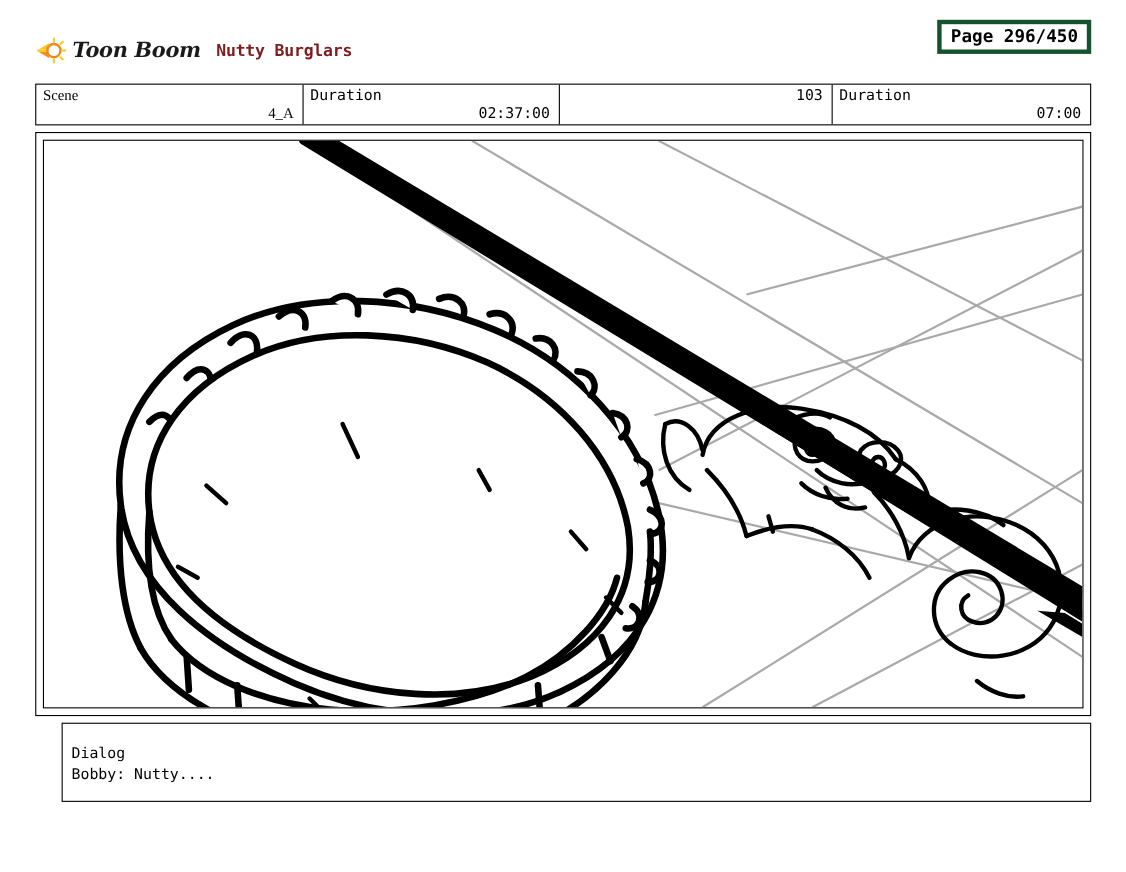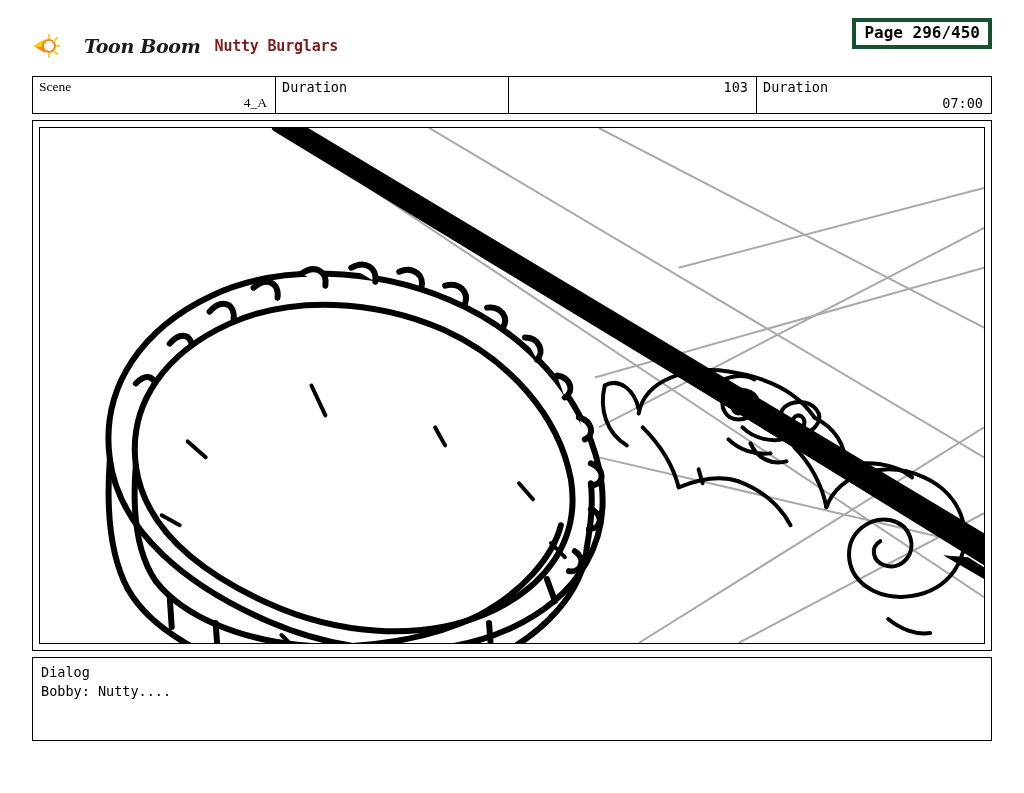--- a/index.html
+++ b/index.html
@@ -26,21 +26,21 @@
   .header {
     position: relative;
     height: 48px;
     display: flex;
     align-items: center;
     padding-top: 22px;
   }
   .brand {
     display: flex;
     align-items: center;
-    gap: 24px;
+    gap: 6px;
   }
   .brand-logo {
     width: 28px;
     height: 24px;
     display: block;
   }
   .brand-name {
     font-family: "DejaVu Serif", serif;
     font-style: italic;
     font-weight: bold;
@@ -121,23 +121,24 @@
   .artboard-inner svg {
     display: block;
     width: 100%;
     height: 100%;
   }
 
   
   .dialog-box {
     margin-top: 6px;
     border: 1px solid #000;
-    height: 84px;
-    box-sizing: border-box;
-    padding: 5px 8px;
+    height: 72px;
+    box-sizing: border-box;
+    padding: 18px 8px;
+    margin-left: 24px;
   }
   .dialog-label {
     font-size: 13.5px;
     line-height: 19px;
   }
   .dialog-text {
     font-size: 13.5px;
     line-height: 19px;
   }
 </style>
@@ -163,20 +164,21 @@
     <span class="page-num">Page 296/450</span>
   </div>
 
   <div class="info-bar">
     <div class="info-cell scene">
       <span class="info-label">Scene</span>
       <span class="info-value">4_A</span>
     </div>
     <div class="info-cell dur1">
       <span class="info-label">Duration</span>
+      <span class="info-value">02:37:00</span>
     </div>
     <div class="info-cell panel">
       <span class="info-value">103</span>
     </div>
     <div class="info-cell dur2">
       <span class="info-label">Duration</span>
       <span class="info-value">07:00</span>
     </div>
   </div>
 

